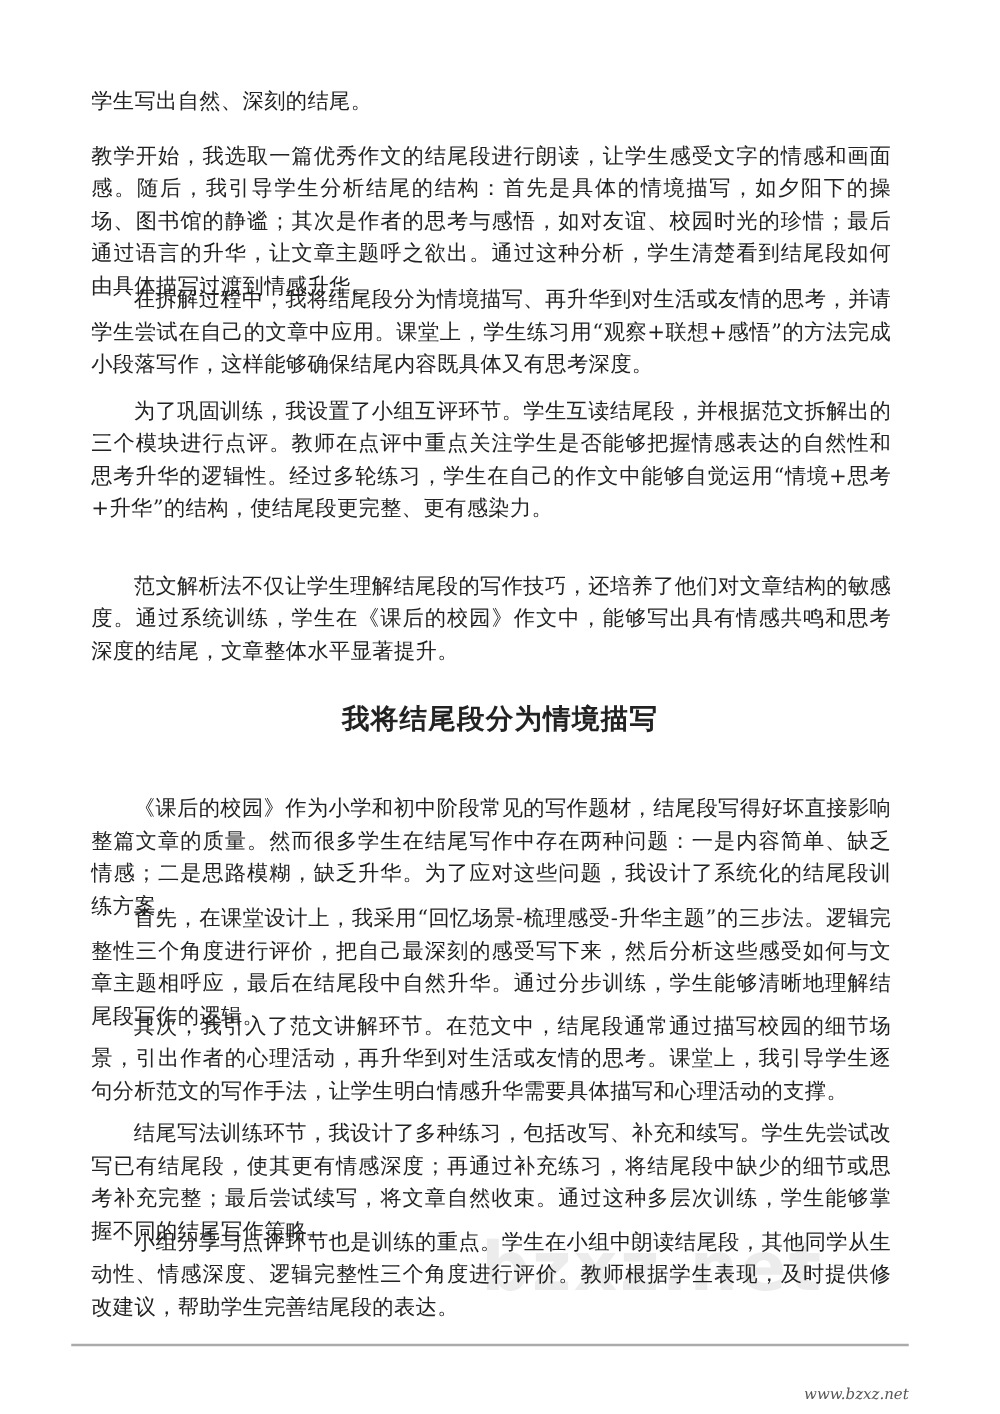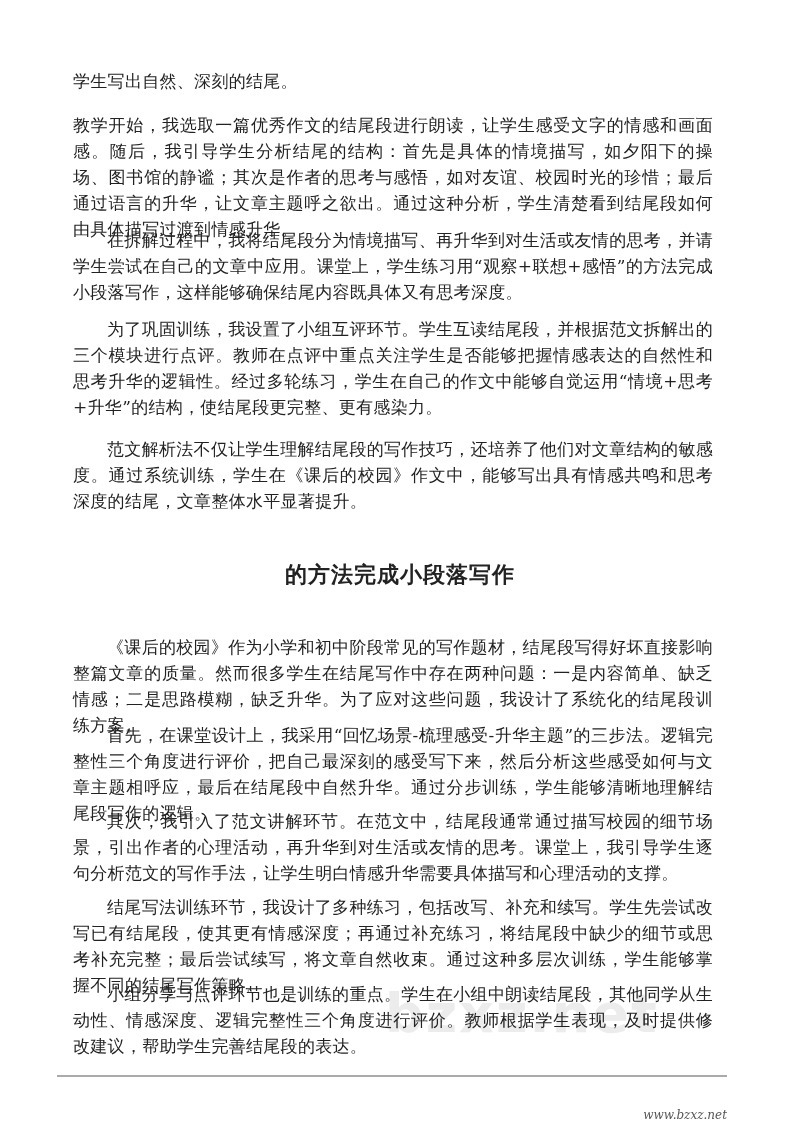--- a/index.html
+++ b/index.html
@@ -20,24 +20,24 @@
 </head>
 <body>
 
 <div class="watermark">bzxz.net</div>
 
 <div class="page content">
   <p class="para" style="position:absolute; top:52px;">学生写出自然、深刻的结尾。</p>
   <p class="para" style="position:absolute; top:96px;">教学开始，我选取一篇优秀作文的结尾段进行朗读，让学生感受文字的情感和画面感。随后，我引导学生分析结尾的结构：首先是具体的情境描写，如夕阳下的操场、图书馆的静谧；其次是作者的思考与感悟，如对友谊、校园时光的珍惜；最后通过语言的升华，让文章主题呼之欲出。通过这种分析，学生清楚看到结尾段如何由具体描写过渡到情感升华。</p>
   <p class="para indent" style="position:absolute; top:211px;">在拆解过程中，我将结尾段分为情境描写、再升华到对生活或友情的思考，并请学生尝试在自己的文章中应用。课堂上，学生练习用“观察+联想+感悟”的方法完成小段落写作，这样能够确保结尾内容既具体又有思考深度。</p>
   <p class="para indent" style="position:absolute; top:300px;">为了巩固训练，我设置了小组互评环节。学生互读结尾段，并根据范文拆解出的三个模块进行点评。教师在点评中重点关注学生是否能够把握情感表达的自然性和思考升华的逻辑性。经过多轮练习，学生在自己的作文中能够自觉运用“情境+思考+升华”的结构，使结尾段更完整、更有感染力。</p>
-  <p class="para indent" style="position:absolute; top:420px;">范文解析法不仅让学生理解结尾段的写作技巧，还培养了他们对文章结构的敏感度。通过系统训练，学生在《课后的校园》作文中，能够写出具有情感共鸣和思考深度的结尾，文章整体水平显著提升。</p>
+  <p class="para indent" style="position:absolute; top:440px;">范文解析法不仅让学生理解结尾段的写作技巧，还培养了他们对文章结构的敏感度。通过系统训练，学生在《课后的校园》作文中，能够写出具有情感共鸣和思考深度的结尾，文章整体水平显著提升。</p>
 </div>
 
-<div class="title">的方法完成小段落写作</div>
+<div class="title">我将结尾段分为情境描写</div>
 
 <div class="page content">
   <p class="para indent" style="position:absolute; top:618px;">《课后的校园》作为小学和初中阶段常见的写作题材，结尾段写得好坏直接影响整篇文章的质量。然而很多学生在结尾写作中存在两种问题：一是内容简单、缺乏情感；二是思路模糊，缺乏升华。为了应对这些问题，我设计了系统化的结尾段训练方案。</p>
   <p class="para indent" style="position:absolute; top:706px;">首先，在课堂设计上，我采用“回忆场景-梳理感受-升华主题”的三步法。逻辑完整性三个角度进行评价，把自己最深刻的感受写下来，然后分析这些感受如何与文章主题相呼应，最后在结尾段中自然升华。通过分步训练，学生能够清晰地理解结尾段写作的逻辑。</p>
   <p class="para indent" style="position:absolute; top:792px;">其次，我引入了范文讲解环节。在范文中，结尾段通常通过描写校园的细节场景，引出作者的心理活动，再升华到对生活或友情的思考。课堂上，我引导学生逐句分析范文的写作手法，让学生明白情感升华需要具体描写和心理活动的支撑。</p>
   <p class="para indent" style="position:absolute; top:878px;">结尾写法训练环节，我设计了多种练习，包括改写、补充和续写。学生先尝试改写已有结尾段，使其更有情感深度；再通过补充练习，将结尾段中缺少的细节或思考补充完整；最后尝试续写，将文章自然收束。通过这种多层次训练，学生能够掌握不同的结尾写作策略。</p>
   <p class="para indent" style="position:absolute; top:965px;">小组分享与点评环节也是训练的重点。学生在小组中朗读结尾段，其他同学从生动性、情感深度、逻辑完整性三个角度进行评价。教师根据学生表现，及时提供修改建议，帮助学生完善结尾段的表达。</p>
 </div>
 
 <div class="footer-rule"></div>

